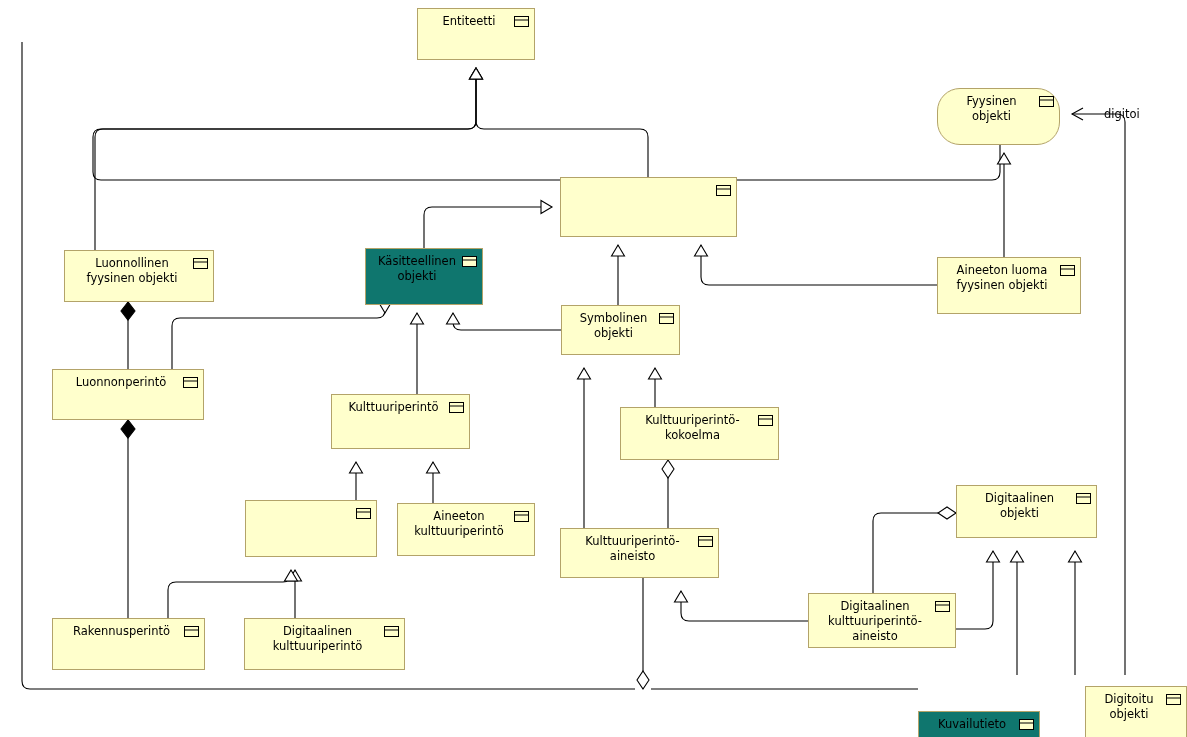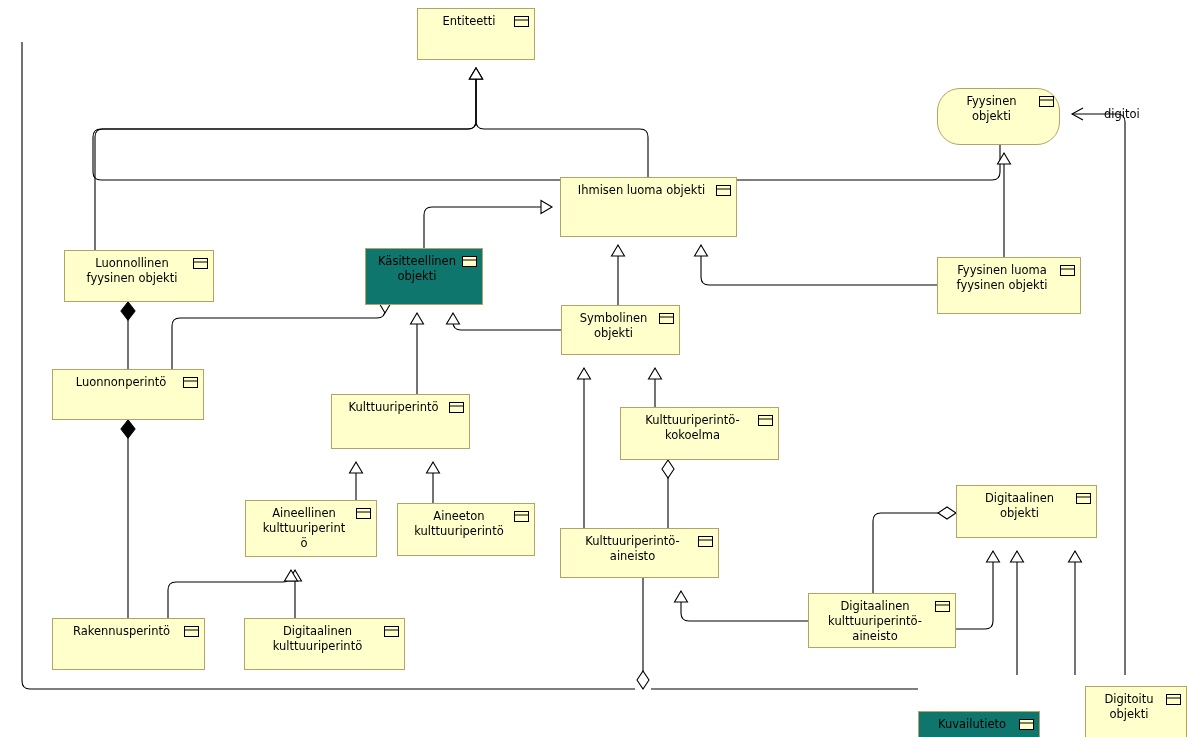--- a/index.html
+++ b/index.html
@@ -206,21 +206,20 @@
       </div>
       <div class="uml-class" style="left: 937px; top: 88px; width: 123px; height: 57px; background: rgb(255, 255, 204); border-color: rgb(179, 163, 105); border-radius: 23px;">
         <div class="uml-class-name">Fyysinen
 objekti</div>
         <svg class="class-icon" viewBox="0 0 15 11">
           <rect x="0.5" y="0.5" width="14" height="10" fill="#ffffcc" stroke="#000" stroke-width="1"></rect>
           <line x1="0.5" y1="4" x2="14.5" y2="4" stroke="#000" stroke-width="1"></line>
         </svg>
       </div>
       <div class="uml-class" style="left: 560px; top: 177px; width: 177px; height: 60px; background: rgb(255, 255, 204); border-color: rgb(179, 163, 105);">
-        <div class="uml-class-name">Ihmisen luoma objekti</div>
         <svg class="class-icon" viewBox="0 0 15 11">
           <rect x="0.5" y="0.5" width="14" height="10" fill="#ffffcc" stroke="#000" stroke-width="1"></rect>
           <line x1="0.5" y1="4" x2="14.5" y2="4" stroke="#000" stroke-width="1"></line>
         </svg>
       </div>
       <div class="uml-class" style="left: 52px; top: 250px; width: 150px; height: 52px; background: rgb(255, 255, 204); border-color: rgb(179, 163, 105); margin-left: 12px;">
         <div class="uml-class-name">Luonnollinen
 fyysinen objekti</div>
         <svg class="class-icon" viewBox="0 0 15 11">
           <rect x="0.5" y="0.5" width="14" height="10" fill="#ffffcc" stroke="#000" stroke-width="1"></rect>
@@ -229,21 +228,21 @@
       </div>
       <div class="uml-class" style="left: 365px; top: 248px; width: 118px; height: 57px; background: #0f766e; border-color: rgb(179, 163, 105);">
         <div class="uml-class-name">Käsitteellinen
 objekti</div>
         <svg class="class-icon" viewBox="0 0 15 11">
           <rect x="0.5" y="0.5" width="14" height="10" fill="#ffffcc" stroke="#000" stroke-width="1"></rect>
           <line x1="0.5" y1="4" x2="14.5" y2="4" stroke="#000" stroke-width="1"></line>
         </svg>
       </div>
       <div class="uml-class" style="left: 937px; top: 257px; width: 144px; height: 57px; background: rgb(255, 255, 204); border-color: rgb(179, 163, 105);">
-        <div class="uml-class-name">Fyysinen luoma
+        <div class="uml-class-name">Aineeton luoma
 fyysinen objekti</div>
         <svg class="class-icon" viewBox="0 0 15 11">
           <rect x="0.5" y="0.5" width="14" height="10" fill="#ffffcc" stroke="#000" stroke-width="1"></rect>
           <line x1="0.5" y1="4" x2="14.5" y2="4" stroke="#000" stroke-width="1"></line>
         </svg>
       </div>
       <div class="uml-class" style="left: 561px; top: 305px; width: 119px; height: 50px; background: rgb(255, 255, 204); border-color: rgb(179, 163, 105);">
         <div class="uml-class-name">Symbolinen
 objekti</div>
         <svg class="class-icon" viewBox="0 0 15 11">
@@ -275,23 +274,20 @@
       </div>
       <div class="uml-class" style="left: 956px; top: 485px; width: 141px; height: 53px; background: rgb(255, 255, 204); border-color: rgb(179, 163, 105);">
         <div class="uml-class-name">Digitaalinen
 objekti</div>
         <svg class="class-icon" viewBox="0 0 15 11">
           <rect x="0.5" y="0.5" width="14" height="10" fill="#ffffcc" stroke="#000" stroke-width="1"></rect>
           <line x1="0.5" y1="4" x2="14.5" y2="4" stroke="#000" stroke-width="1"></line>
         </svg>
       </div>
       <div class="uml-class" style="left: 245px; top: 500px; width: 132px; height: 57px; background: rgb(255, 255, 204); border-color: rgb(179, 163, 105);">
-        <div class="uml-class-name">Aineellinen
-kulttuuriperint
-ö</div>
         <svg class="class-icon" viewBox="0 0 15 11">
           <rect x="0.5" y="0.5" width="14" height="10" fill="#ffffcc" stroke="#000" stroke-width="1"></rect>
           <line x1="0.5" y1="4" x2="14.5" y2="4" stroke="#000" stroke-width="1"></line>
         </svg>
       </div>
       <div class="uml-class" style="left: 397px; top: 503px; width: 138px; height: 53px; background: rgb(255, 255, 204); border-color: rgb(179, 163, 105);">
         <div class="uml-class-name">Aineeton
 kulttuuriperintö</div>
         <svg class="class-icon" viewBox="0 0 15 11">
           <rect x="0.5" y="0.5" width="14" height="10" fill="#ffffcc" stroke="#000" stroke-width="1"></rect>

